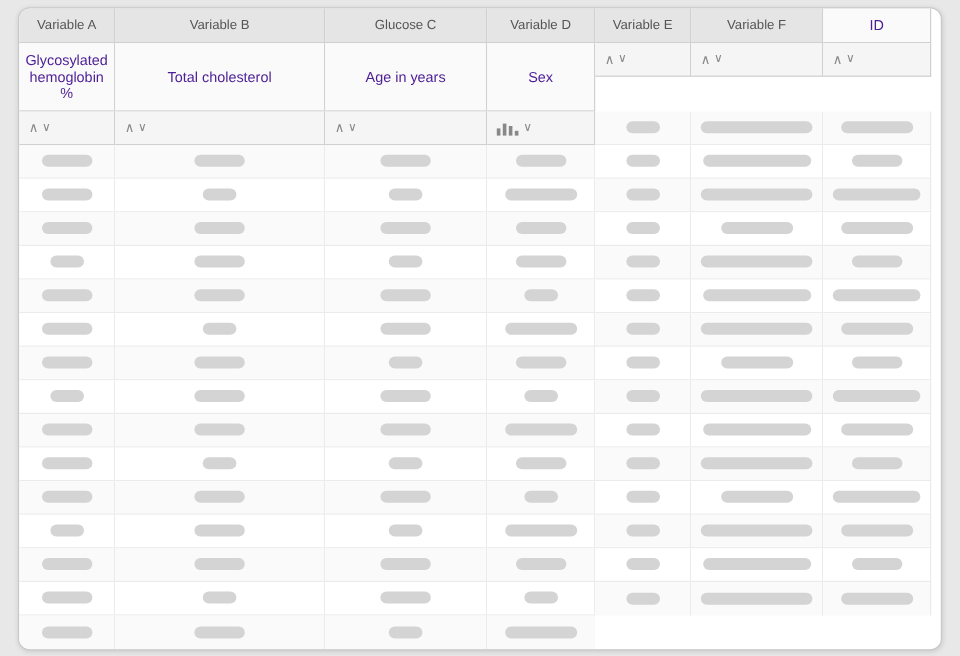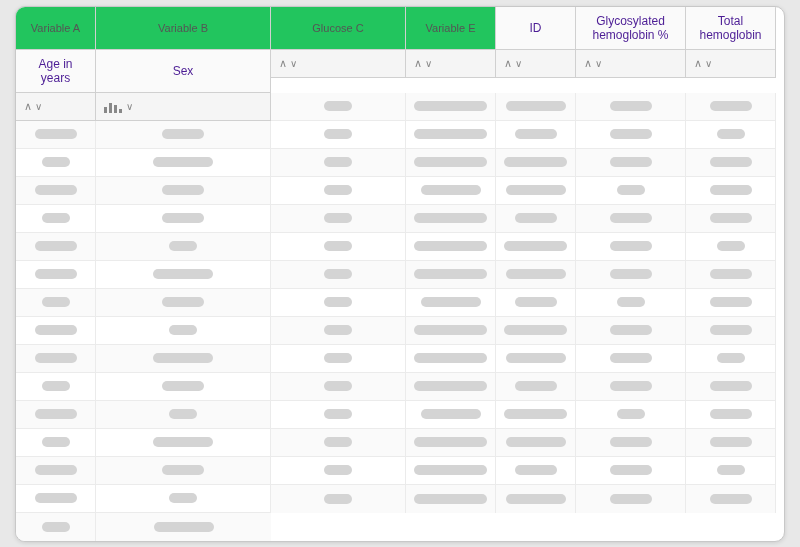--- a/index.html
+++ b/index.html
@@ -23,21 +23,21 @@
     }
 
     .grid {
       display: grid;
       grid-template-columns: 80px 175px 135px 90px 80px 110px 90px;
       width: 100%;
     }
 
     
     .header-var {
-      background: #22c55e;
+      background: #e5e5e5;
       border-bottom: 1px solid #d0d0d0;
       border-right: 1px solid #d0d0d0;
       padding: 6px 8px;
       font-size: 11px;
       color: #555;
       text-align: left;
       display: flex;
       align-items: center;
       justify-content: center;
     }
@@ -119,24 +119,26 @@
     }
   </style>
 </head>
 <body>
 
 <div class="table-container">
   <div class="grid" id="table-grid">
   <div class="header-var">Variable A</div>
       <div class="header-var">Variable B</div>
       <div class="header-var">Glucose C</div>
+      <div class="header-var">Variable D</div>
       <div class="header-var">Variable E</div>
+      <div class="header-var">Variable F</div>
       <div class="header-field">ID</div>
       <div class="header-field">Glycosylated hemoglobin %</div>
-      <div class="header-field">Total hemoglobin</div>
+      <div class="header-field">Total cholesterol</div>
       <div class="header-field">Age in years</div>
       <div class="header-field">Sex</div>
       <div class="header-sort">
       <span style="font-size:11px;color:#888">∧</span>
       <span style="font-size:10px;color:#888;margin-left:1px">∨</span>
     </div>
       <div class="header-sort">
       <span style="font-size:11px;color:#888">∧</span>
       <span style="font-size:10px;color:#888;margin-left:1px">∨</span>
     </div>

